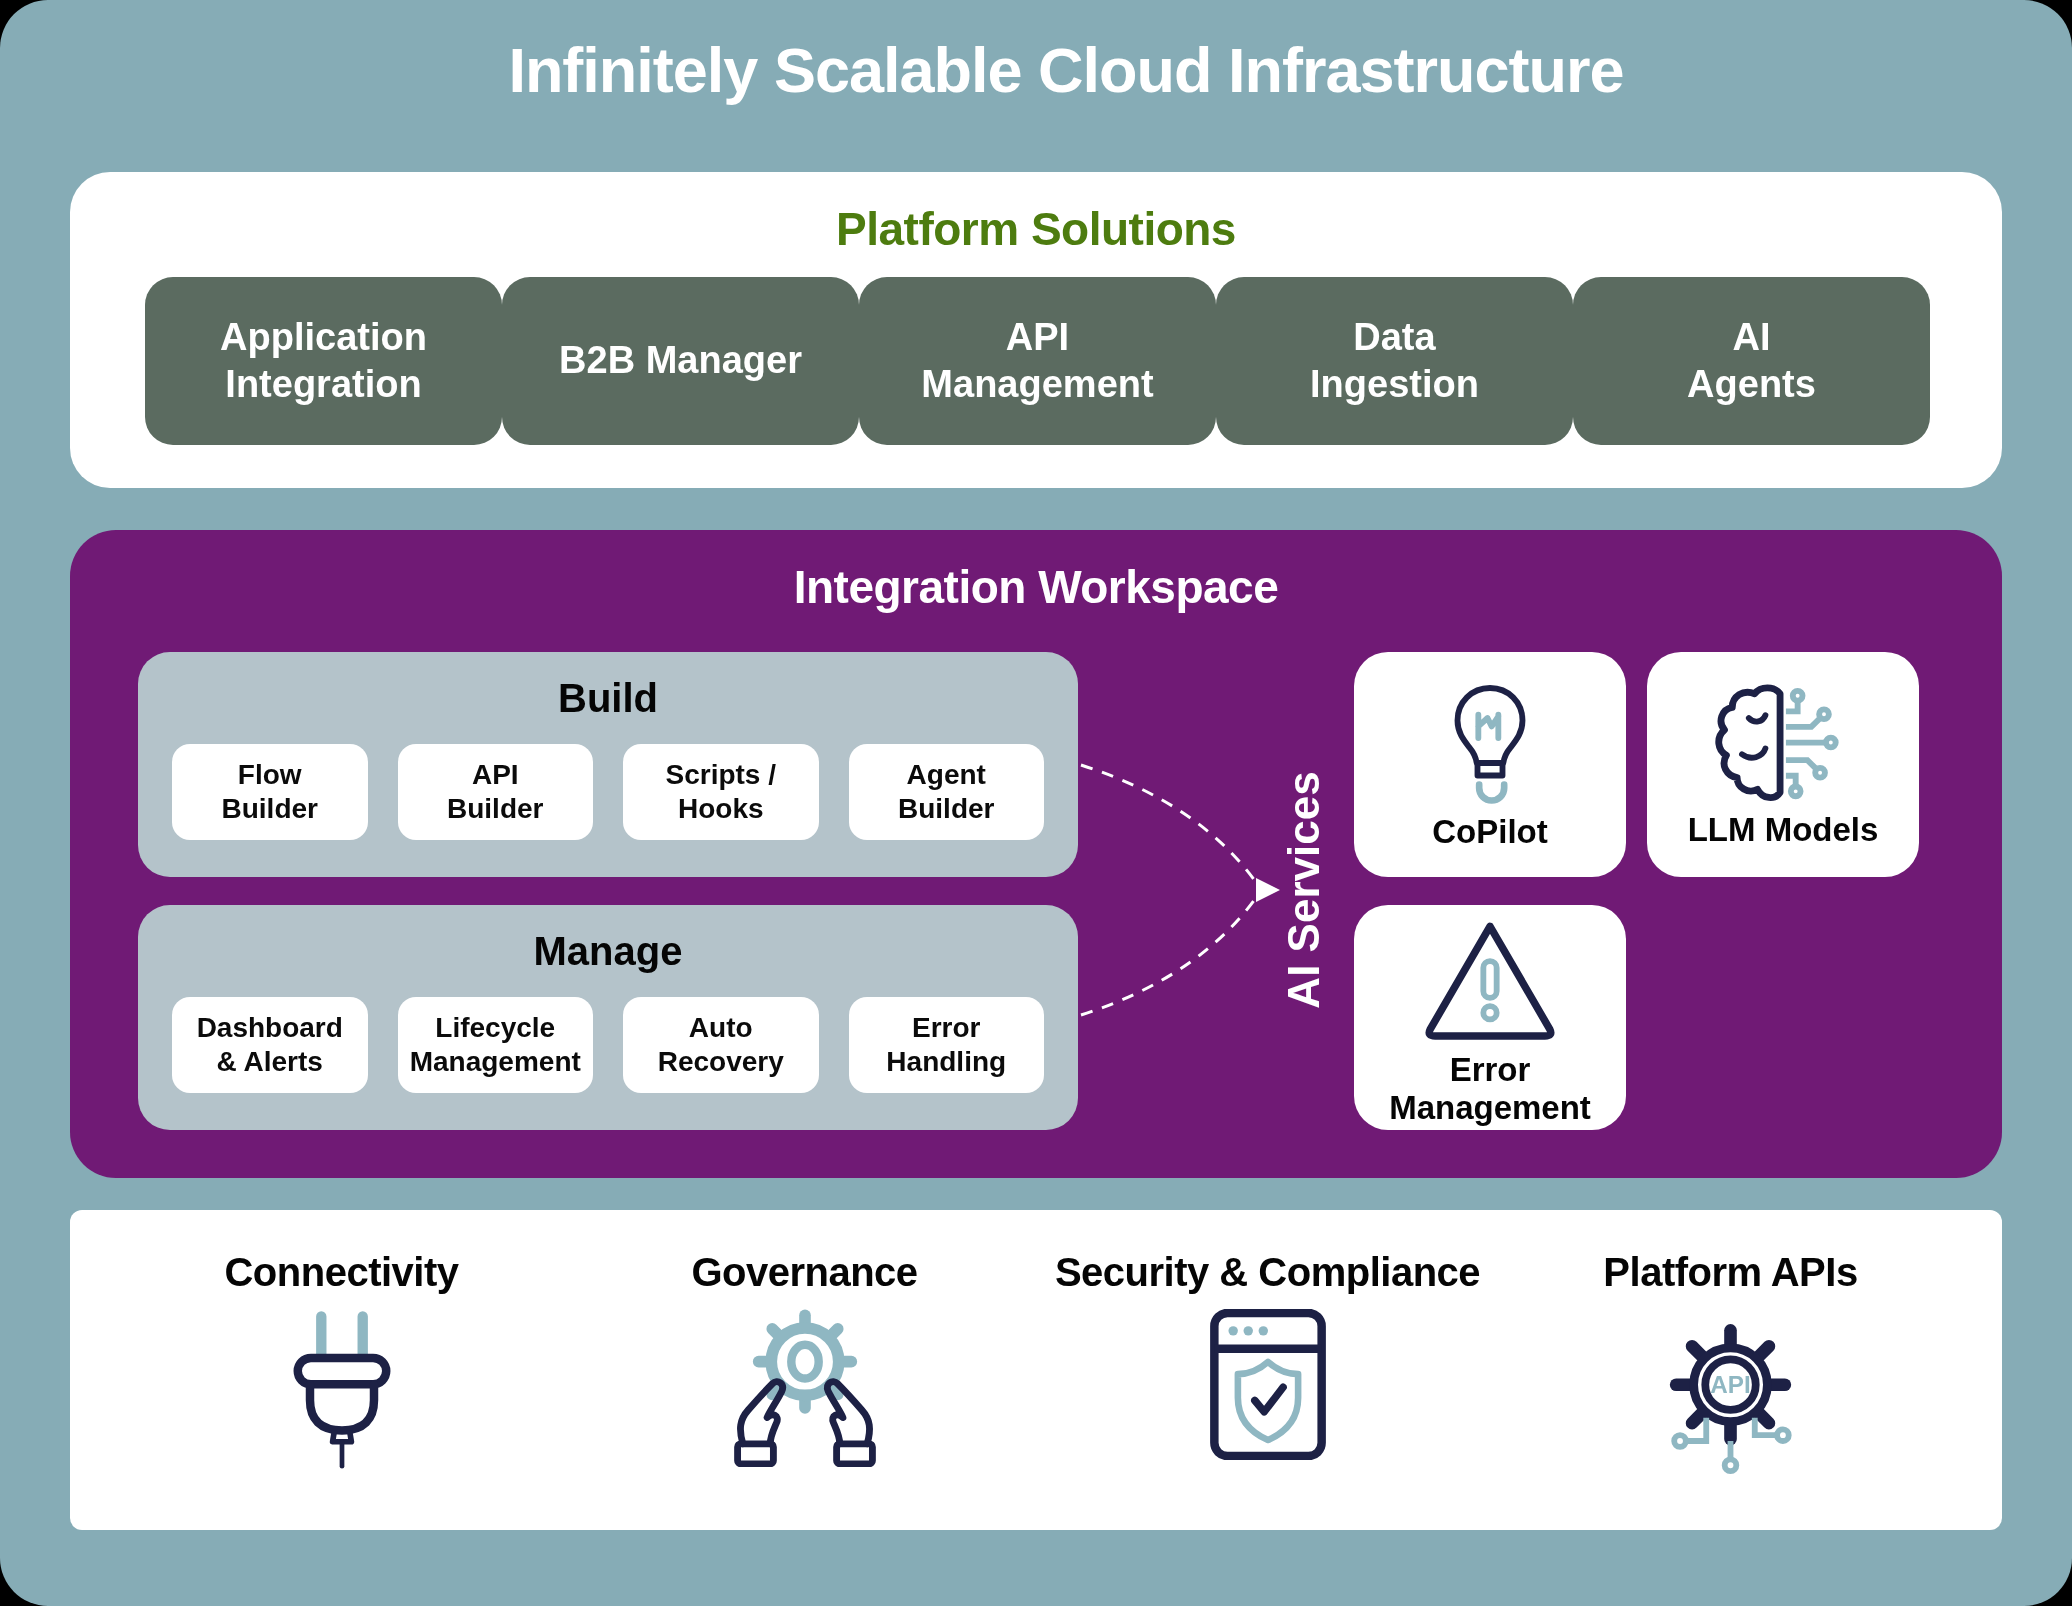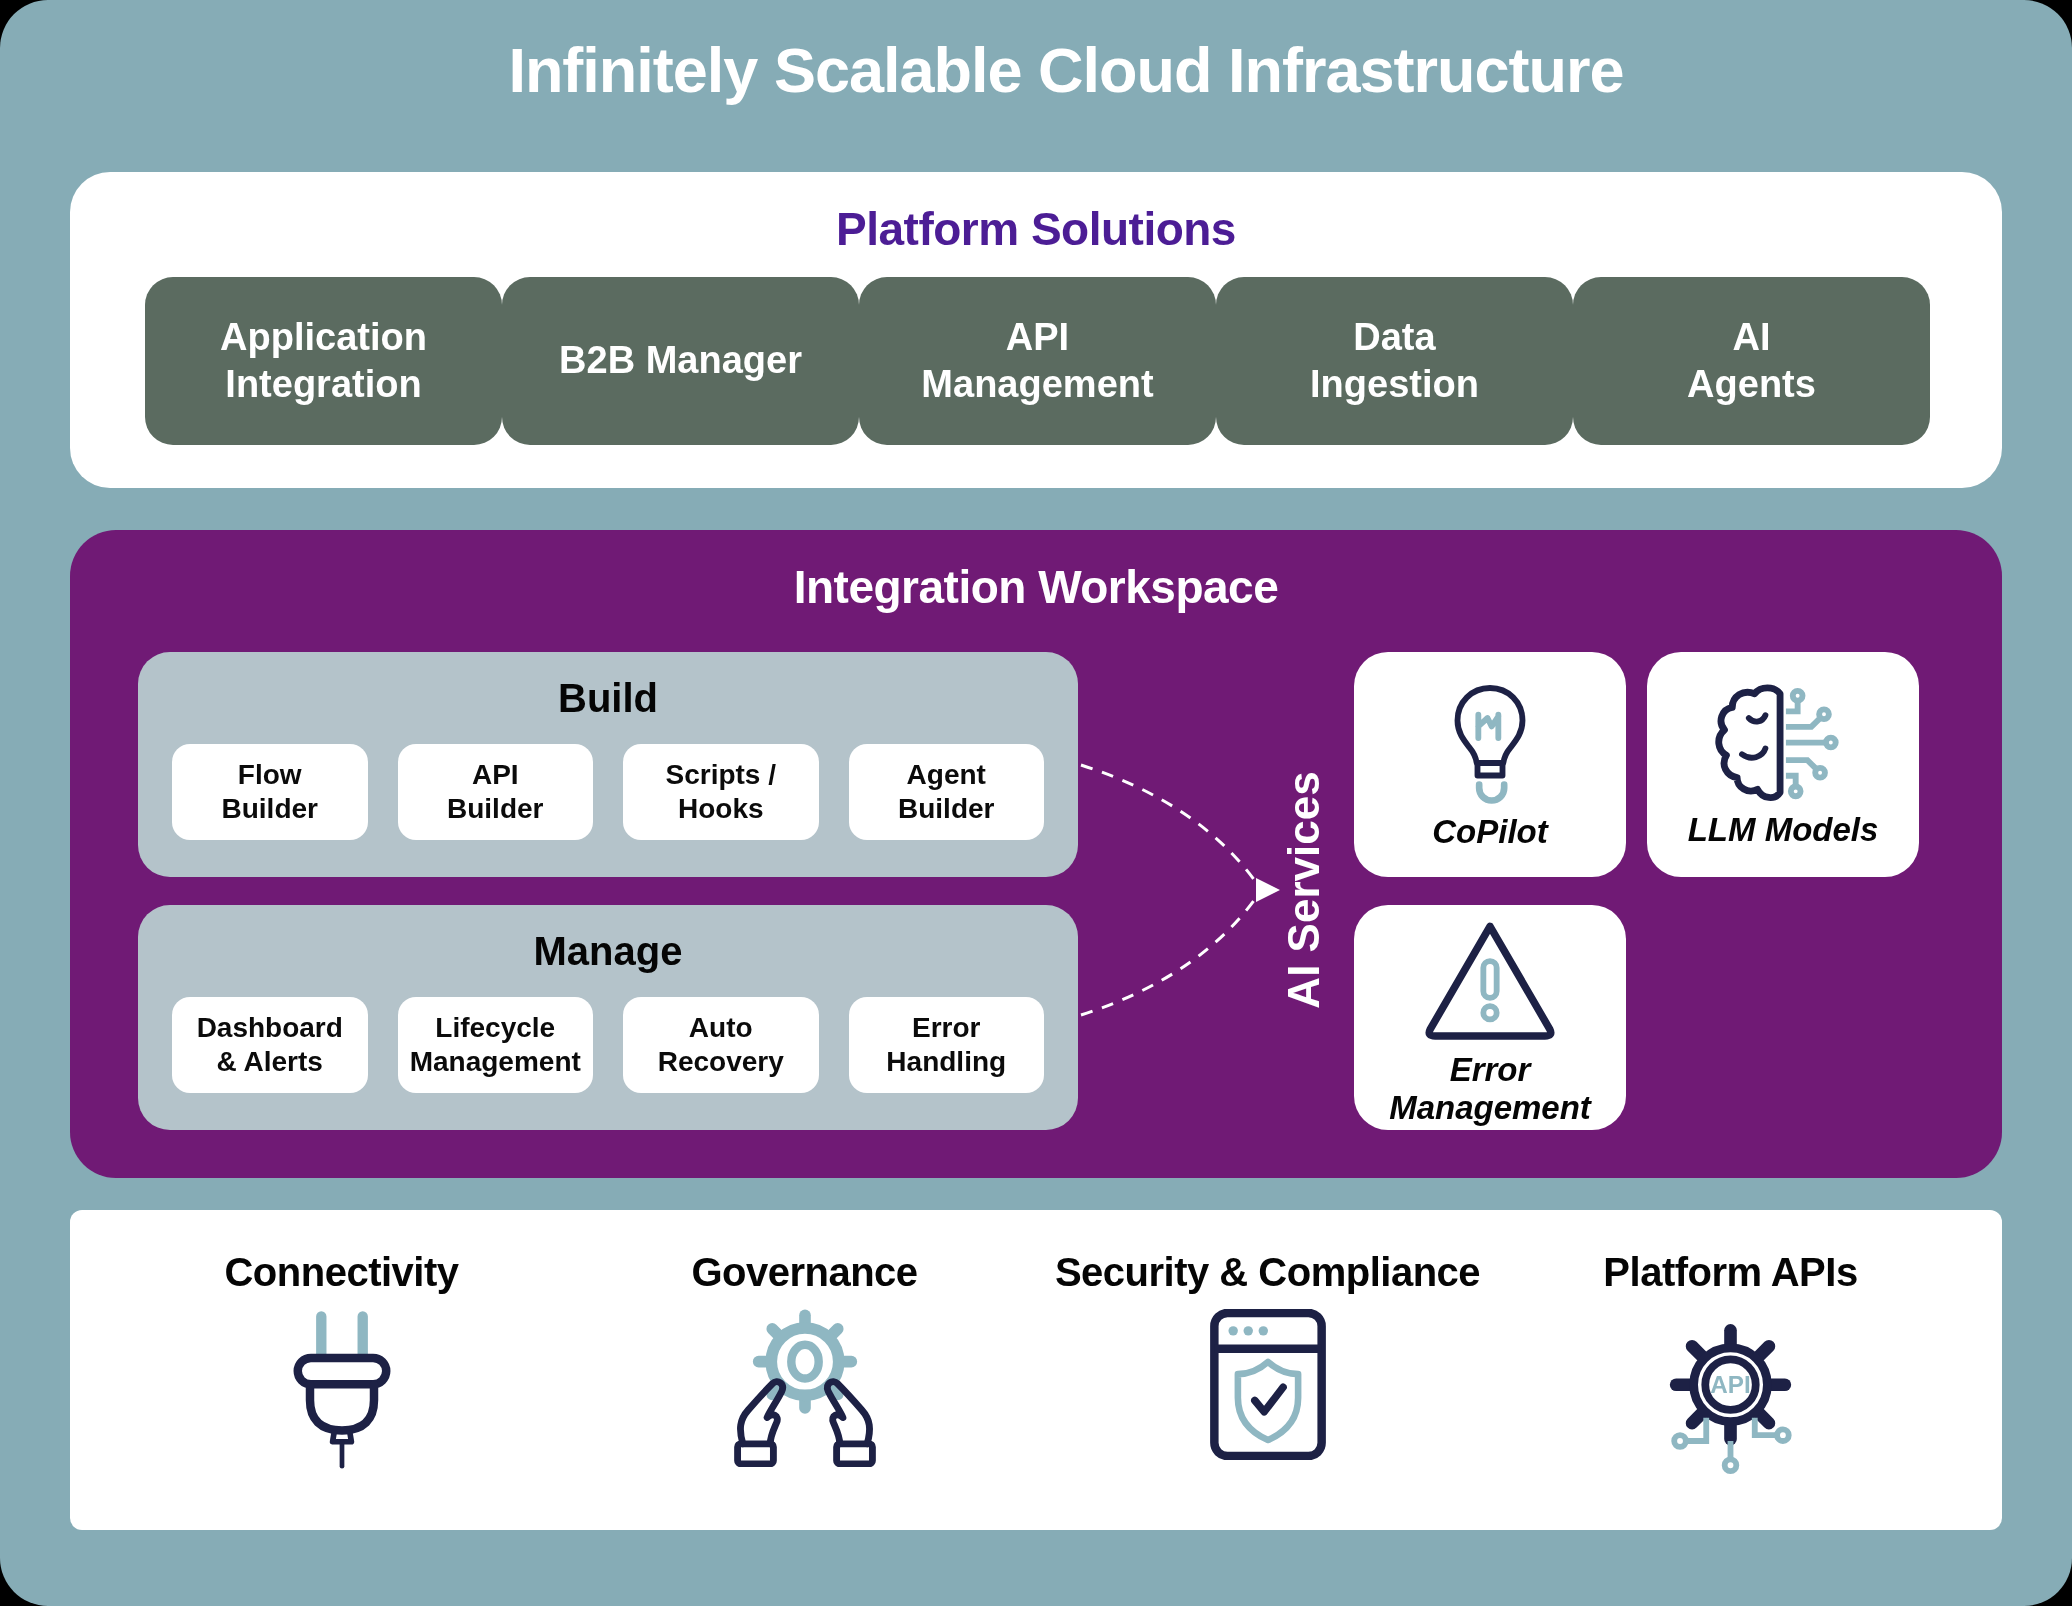--- a/index.html
+++ b/index.html
@@ -21,21 +21,21 @@
   }
   .panel { position:absolute; left:70px; width:1932px; }
   .panel.platform  { top:172px; height:316px; background:#fff; border-radius:40px; }
   .panel.workspace { top:530px; height:648px; background:#701a75; border-radius:46px; }
   .panel.foundation{ top:1210px; height:320px; background:#fff; border-radius:12px; }
 
   .panel-title {
     position:absolute; top:30px; left:0; width:100%;
     text-align:center; font-size:46px; font-weight:bold; letter-spacing:-0.5px;
   }
-  .panel-title.dark  { color:#4c1d95; }
+  .panel-title.dark  { color:#4d7c0f; }
   .panel-title.light { color:#ffffff; }
 
   
   .gbtn-row {
     position:absolute; top:105px; left:75px; right:72px; height:168px;
     display:flex; 
   }
   .gbtn {
     flex:1; background:#5b6b60; border-radius:28px;
     display:flex; align-items:center; justify-content:center;
@@ -75,21 +75,21 @@
     transform:rotate(-90deg);
   }
   .cards {
     position:absolute; left:1284px; top:122px;
     display:grid; grid-template-columns:272px 272px; grid-template-rows:225px 225px;
     column-gap:21px; row-gap:28px;
   }
   .card {
     background:#fff; border-radius:34px;
     display:flex; flex-direction:column; align-items:center; justify-content:center;
-    gap:5px; padding-top:4px;font-style:italic;
+    gap:5px; padding-top:4px;
   }
   .card-label {
     font-size:33px; font-weight:bold; color:#050505;
     text-align:center; line-height:1.15;
   }
 
   
   .fcols { position:absolute; inset:0; display:flex; padding:0 40px; }
   .fcol { flex:1; display:flex; flex-direction:column; align-items:center; }
   .fhead { margin-top:40px; font-size:40px; font-weight:bold; color:#050505; letter-spacing:-0.5px; }

